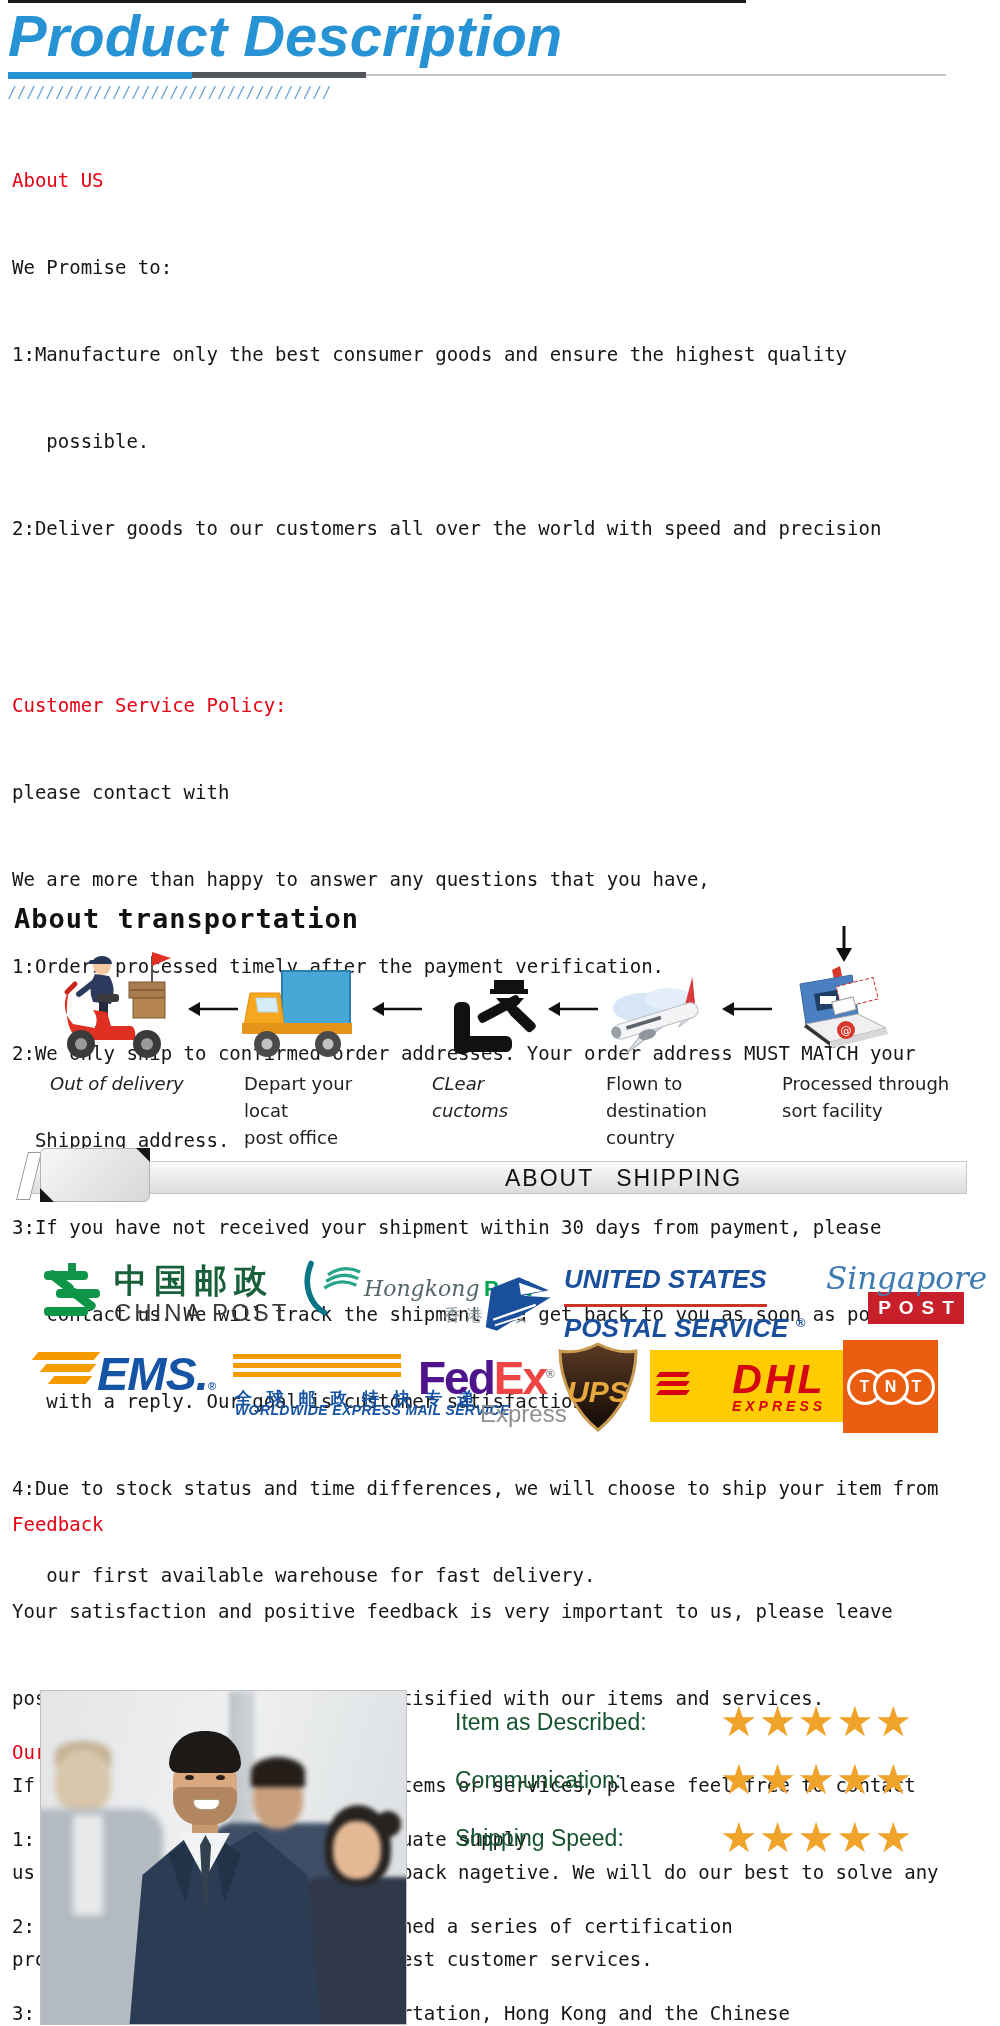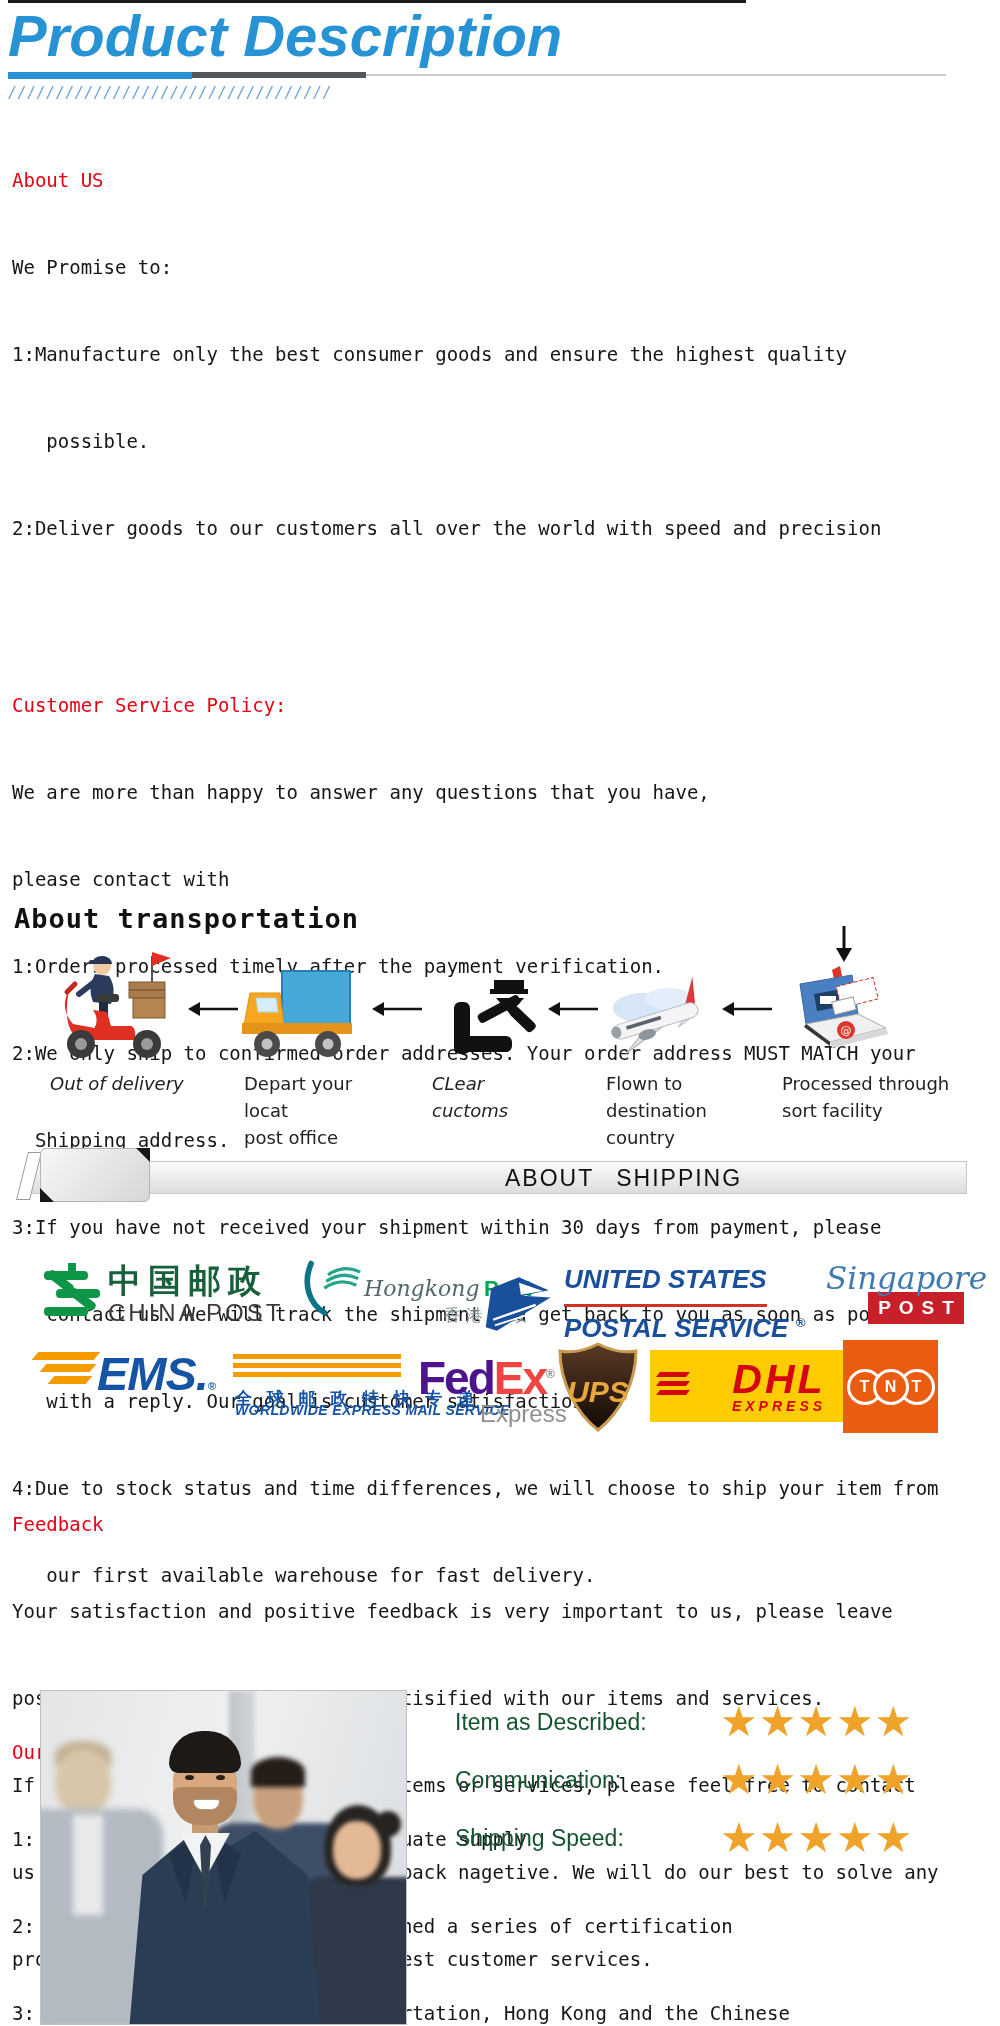--- a/index.html
+++ b/index.html
@@ -145,22 +145,22 @@
   <div class="slashes">//////////////////////////////////</div>
 
   <div class="textblock tb1">
     <div class="red">About US</div>
     <div>We Promise to:</div>
     <div>1:Manufacture only the best consumer goods and ensure the highest quality</div>
     <div>   possible.</div>
     <div>2:Deliver goods to our customers all over the world with speed and precision</div>
     <div class="gap"></div>
     <div class="red">Customer Service Policy:</div>
+    <div>please contact with</div>
     <div>We are more than happy to answer any questions that you have,</div>
-    <div>please contact with</div>
     <div>1:Orders processed timely after the payment verification.</div>
     <div>2:We only ship to confirmed order addresses. Your order address MUST MATCH your</div>
     <div>  Shipping address.</div>
     <div>3:If you have not received your shipment within 30 days from payment, please</div>
     <div>   contact us. We will track the shipment and get back to you as soon as possible</div>
     <div>   with a reply. Our goal is customer satisfaction!</div>
     <div>4:Due to stock status and time differences, we will choose to ship your item from</div>
     <div>   our first available warehouse for fast delivery.</div>
     <div class="gap"></div>
     <div class="red">Our advantages</div>
@@ -304,21 +304,21 @@
 
     <div class="logo" style="left:40px;top:4px;display:flex;align-items:center;">
       <svg width="64" height="66" viewBox="0 0 64 64">
         <rect x="4" y="8" width="44" height="9" rx="4" fill="#0f9548"></rect>
         <rect x="16" y="26" width="44" height="9" rx="4" fill="#0f9548"></rect>
         <rect x="4" y="44" width="44" height="9" rx="4" fill="#0f9548"></rect>
         <rect x="6" y="14" width="30" height="9" rx="4" fill="#0f9548" transform="rotate(38 21 18)"></rect>
         <rect x="28" y="32" width="30" height="9" rx="4" fill="#0f9548" transform="rotate(38 43 36)"></rect>
         <rect x="28" y="0" width="8" height="12" fill="#0f9548"></rect>
       </svg>
-      <div style="margin-left:4px;">
+      <div style="margin-left:10px;">
         <div class="cp-text-cn">中国邮政</div>
         <div class="cp-text-en">CHINA POST</div>
       </div>
     </div>
 
     <div class="logo" style="left:296px;top:0;display:flex;">
       <svg width="66" height="62" viewBox="0 0 70 62">
         <path d="M16,4 C6,28 16,48 30,56" stroke="#0a7587" stroke-width="6" fill="none" stroke-linecap="round"></path>
         <path d="M34,16 C46,8 58,8 68,13" stroke="#27a58b" stroke-width="3.5" fill="none"></path>
         <path d="M32,23 C44,15 56,15 66,20" stroke="#27a58b" stroke-width="3.5" fill="none"></path>

